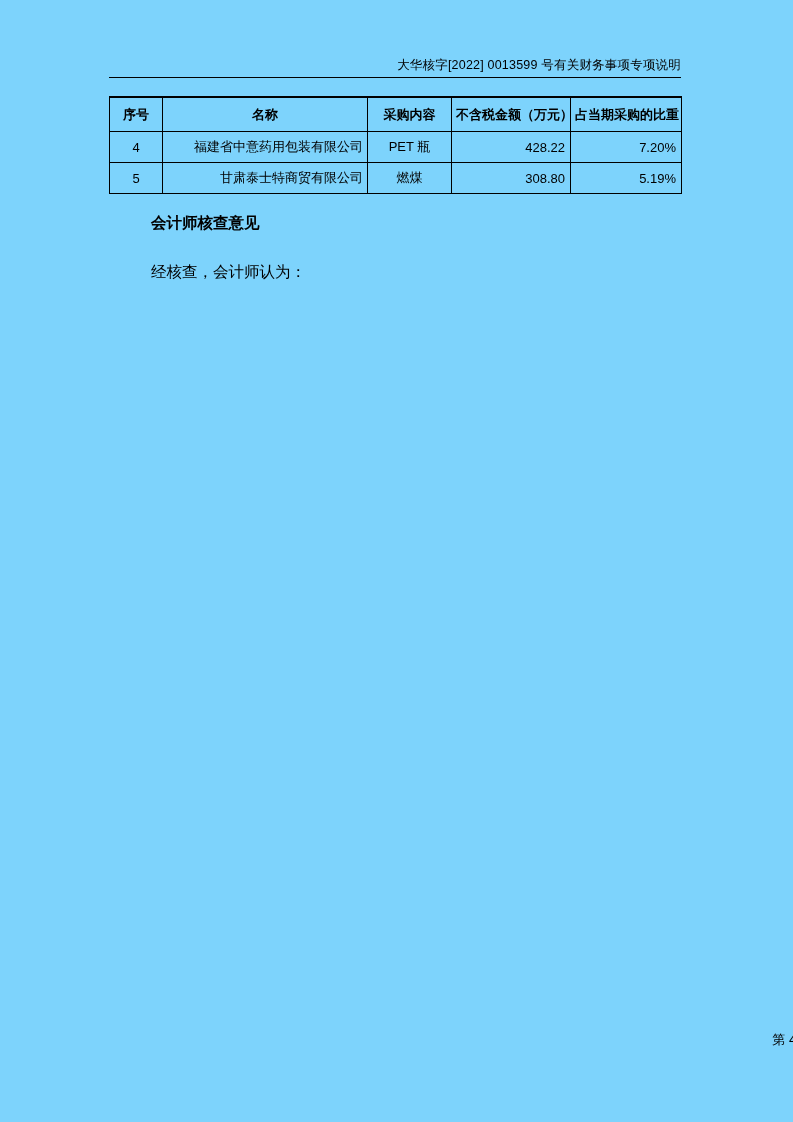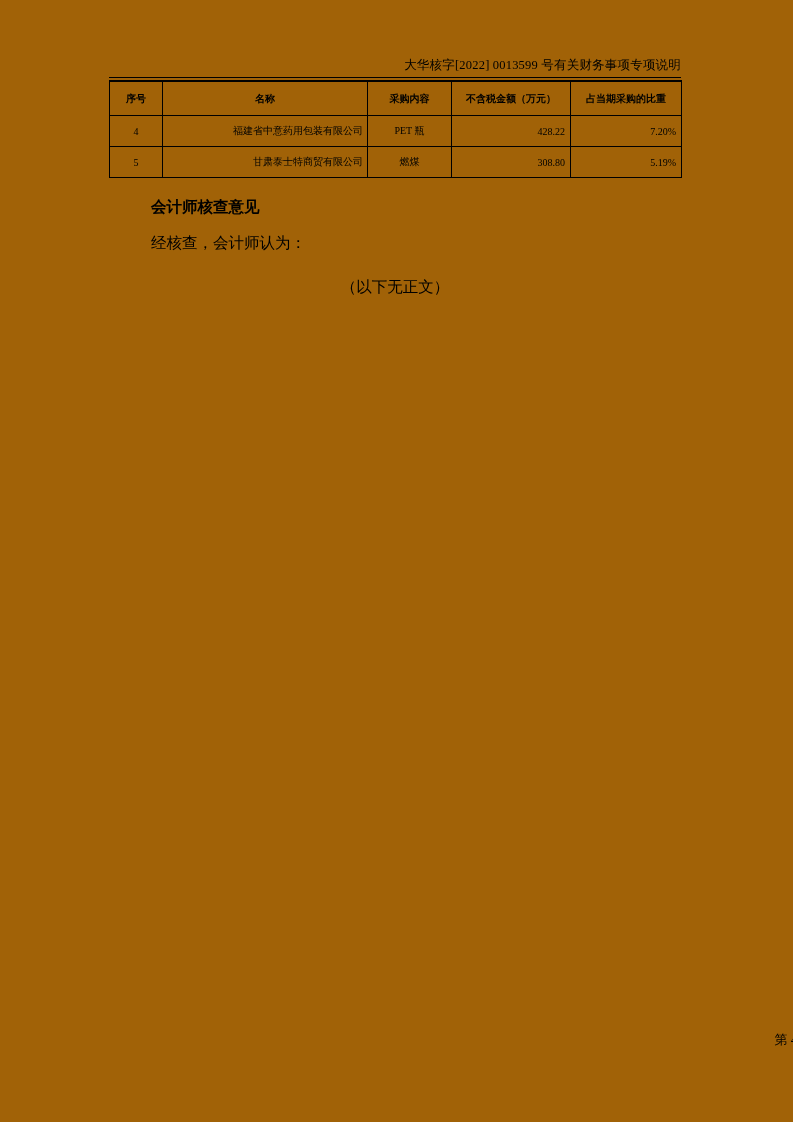--- a/index.html
+++ b/index.html
@@ -4,44 +4,44 @@
 <style>
   html, body {
     margin: 0;
     padding: 0;
     background: #e8e8e8;
   }
   .page {
     position: relative;
     width: 793px;
     height: 1122px;
-    background: #a16207;
-    font-family: Liberation Serif, serif;
+    background: #7dd3fc;
+    font-family: Liberation Sans, sans-serif;
     color: #000000;
     overflow: hidden;
   }
   .content {
     position: absolute;
     left: 109px;
     top: 0;
     width: 572px;
   }
   .doc-header {
     margin-top: 57px;
     padding-bottom: 3px;
     border-bottom: 1.5px solid #000;
     text-align: right;
     font-size: 12.5px;
     letter-spacing: 0.2px;
   }
   table.suppliers-table {
     width: 100%;
     border-collapse: collapse;
-    margin-top: 2px;
-    font-size: 10px;
+    margin-top: 18px;
+    font-size: 13px;
     table-layout: fixed;
   }
   .suppliers-table th,
   .suppliers-table td {
     border: 1px solid #000;
     padding: 0 4px;
     height: 30px;
     overflow: hidden;
     white-space: nowrap;
   }
@@ -58,21 +58,21 @@
   .cell-center { text-align: center; }
   .cell-left   { text-align: right; padding-left: 6px !important; }
   .cell-right  { text-align: right; padding-right: 5px !important; }
   .section-heading {
     margin: 19px 0 0 0;
     font-size: 15.5px;
     font-weight: bold;
     text-indent: 42px;
   }
   .para {
-    margin: 9px 0 0 0;
+    margin: 22px 0 0 0;
     font-size: 15.5px;
     line-height: 31px;
     text-align: justify;
     text-indent: 42px;
   }
   .end-note {
     margin: 13px 0 0 0;
     font-size: 15.5px;
     line-height: 31px;
     text-align: center;
@@ -129,18 +129,17 @@
           <td class="cell-right">5.19%</td>
         </tr>
       </tbody>
     </table>
 
     <div class="section-heading">会计师核查意见</div>
 
     <p class="para">经核查，会计师认为：</p>
 
 
-    <p class="para end-note">（以下无正文）</p>
 
   </div>
 
   <div class="page-footer">第 43 页</div>
 </div>
 
 </body></html>

